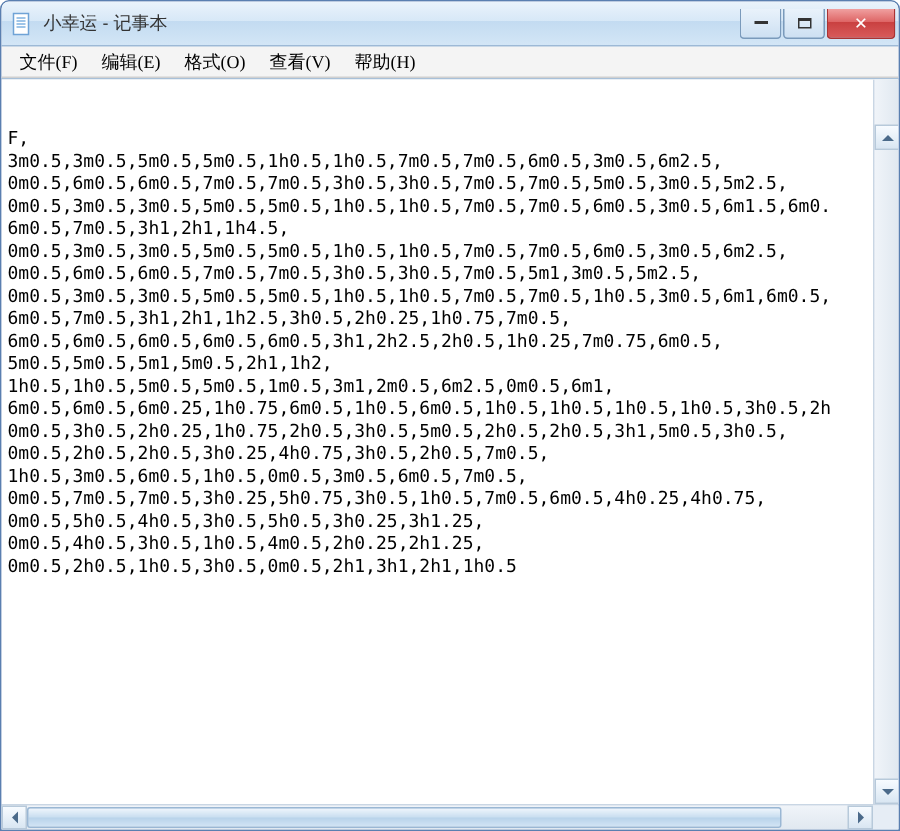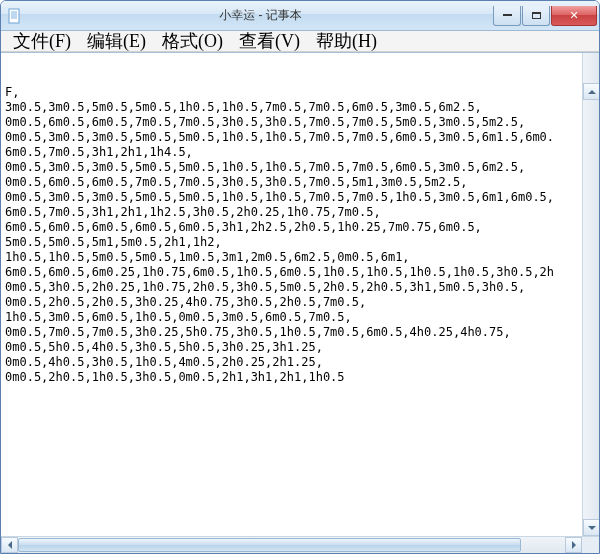--- a/index.html
+++ b/index.html
@@ -21,21 +21,20 @@
   overflow: hidden;
 }
 .titlebar {
   height: 30px;
   background: linear-gradient(to bottom, #eaf3fb 0%, #d7e8f7 45%, #c3dbf1 46%, #d3e6f6 100%);
   display: flex;
   align-items: center;
   padding: 0 0 0 6px;
   border-bottom: 1px solid #9db9d6;
   position: relative;
-  text-align: center;
 }
 .titlebar .icon-slot {
   width: 16px;
   height: 16px;
   margin-right: 6px;
   display: inline-flex;
 }
 .titlebar .title {
   font-size: 12px;
   color: #333;
@@ -86,21 +85,21 @@
 }
 .menubar {
   height: 21px;
   background: #f4f4f4;
   border-bottom: 1px solid #d0d0d0;
   display: flex;
   align-items: center;
   padding: 0 4px;
 }
 .menu-item {
-  font-size: 18px;
+  font-size: 12px;
   font-family: SimSun, "宋体", serif;
   color: #000;
   padding: 2px 8px;
   cursor: default;
 }
 .content-wrap {
   flex: 1;
   display: flex;
   flex-direction: column;
   border-top: 1px solid #a8c0d8;

